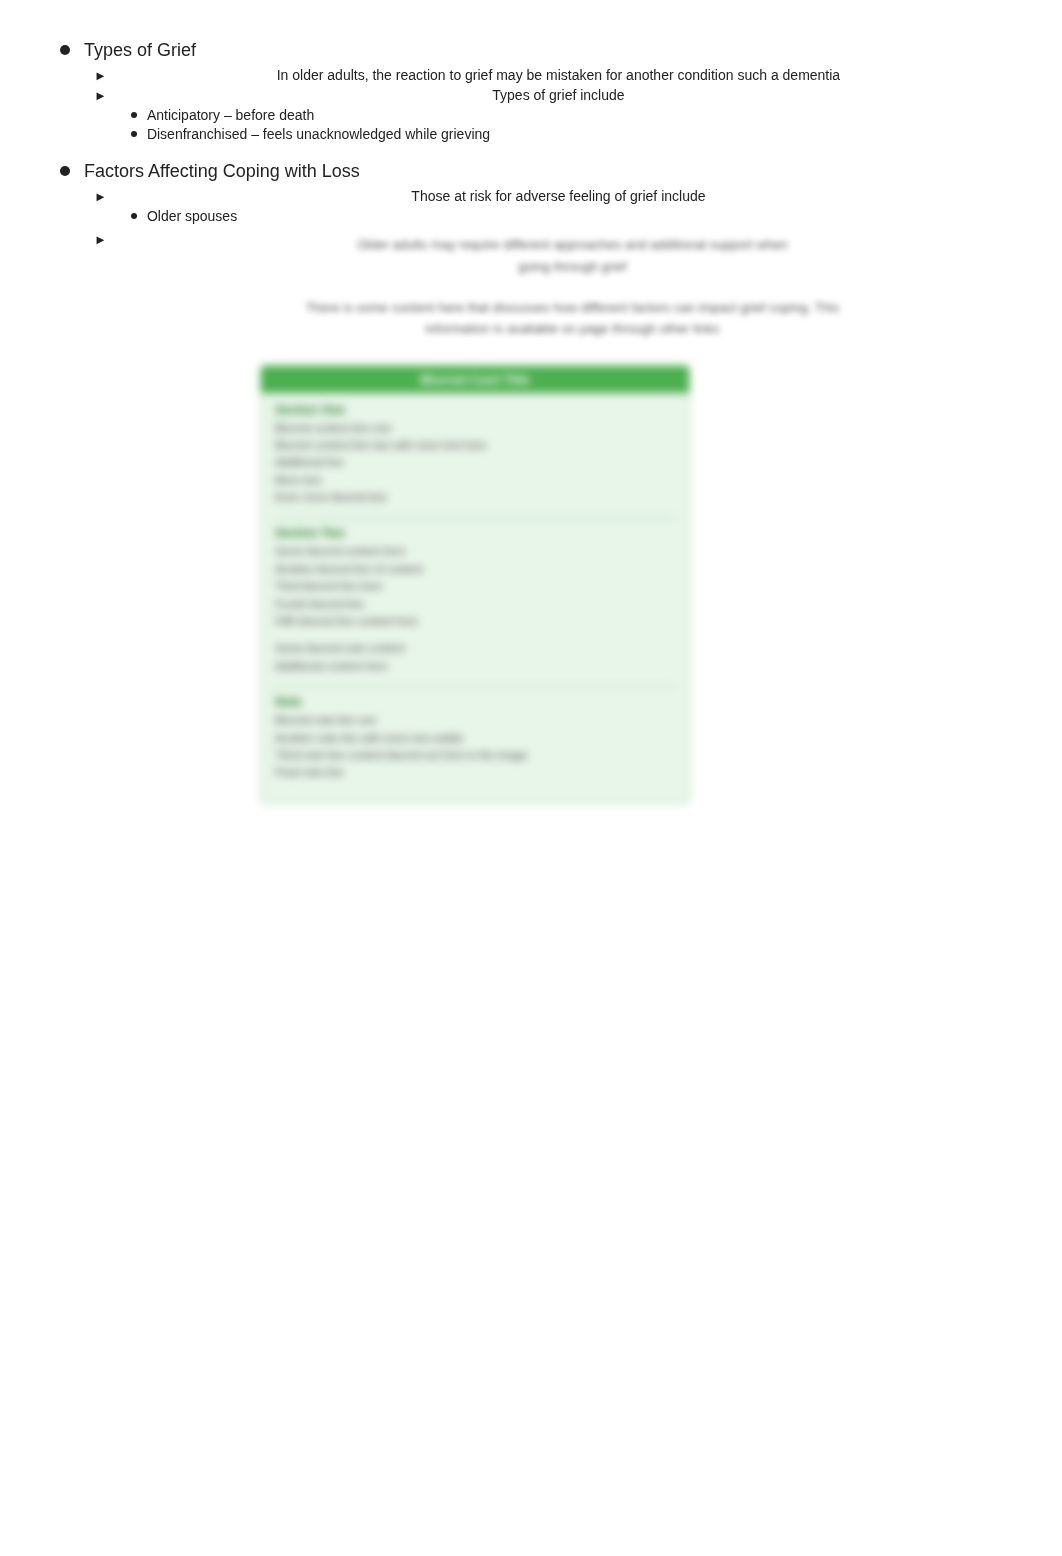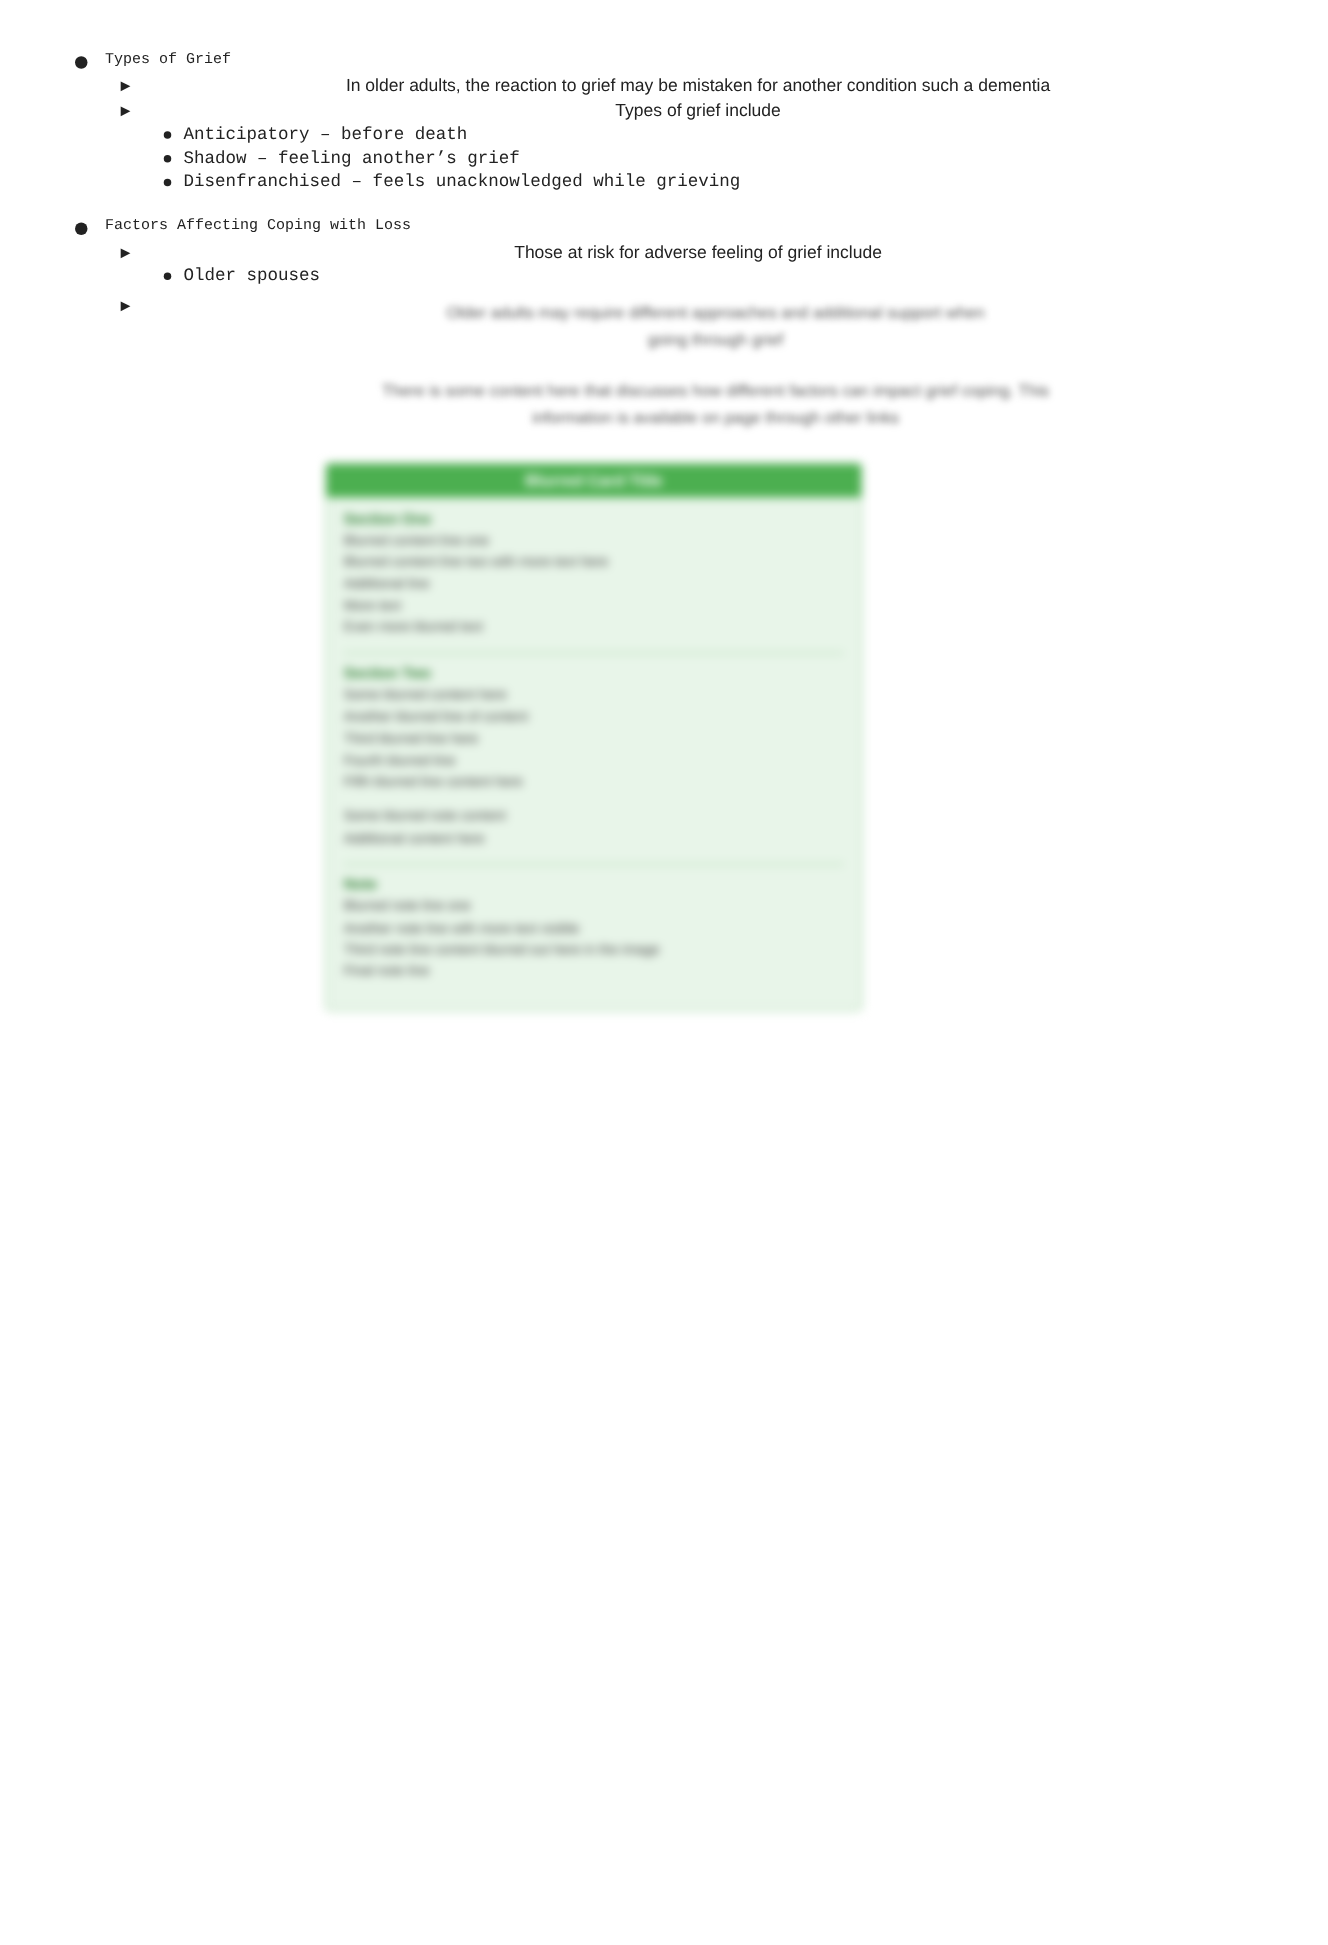--- a/index.html
+++ b/index.html
@@ -38,24 +38,23 @@
       margin-top: 5px;
       margin-right: 14px;
       flex-shrink: 0;
     }
 
     .main-item-content {
       flex: 1;
     }
 
     .main-item-title {
-      font-size: 12px;
+      font-size: 18px;
       color: #222;
       margin-bottom: 6px;
-      font-family: Liberation Mono, monospace;
     }
 
     .sub-list {
       list-style: none;
       padding: 0;
       margin: 0 0 4px 10px;
     }
 
     .sub-list > li {
       display: flex;
@@ -73,21 +72,20 @@
 
     .sub-item-content {
       flex: 1;
       text-align: center;
     }
 
     .bullet-sub-list {
       list-style: none;
       padding: 0;
       margin: 4px 0 0 16px;
-      font-family: Liberation Mono, monospace;
     }
 
     .bullet-sub-list > li {
       display: flex;
       align-items: flex-start;
       margin-bottom: 3px;
     }
 
     .small-dot {
       width: 6px;
@@ -187,24 +185,20 @@
           <span class="arrow-icon">►</span>
           <div class="sub-item-content">
             <span>Types of grief include</span>
             <ul class="bullet-sub-list">
               <li>
                 <div class="small-dot"></div>
                 <span>Anticipatory – before death</span>
               </li>
               <li>
                 <div class="small-dot"></div>
-                <span>Shadow – feeling another’s grief</span>
-              </li>
-              <li>
-                <div class="small-dot"></div>
                 <span>Disenfranchised – feels unacknowledged while grieving</span>
               </li>
             </ul>
           </div>
         </li>
       </ul>
     </div>
   </li>
 
   <li>

